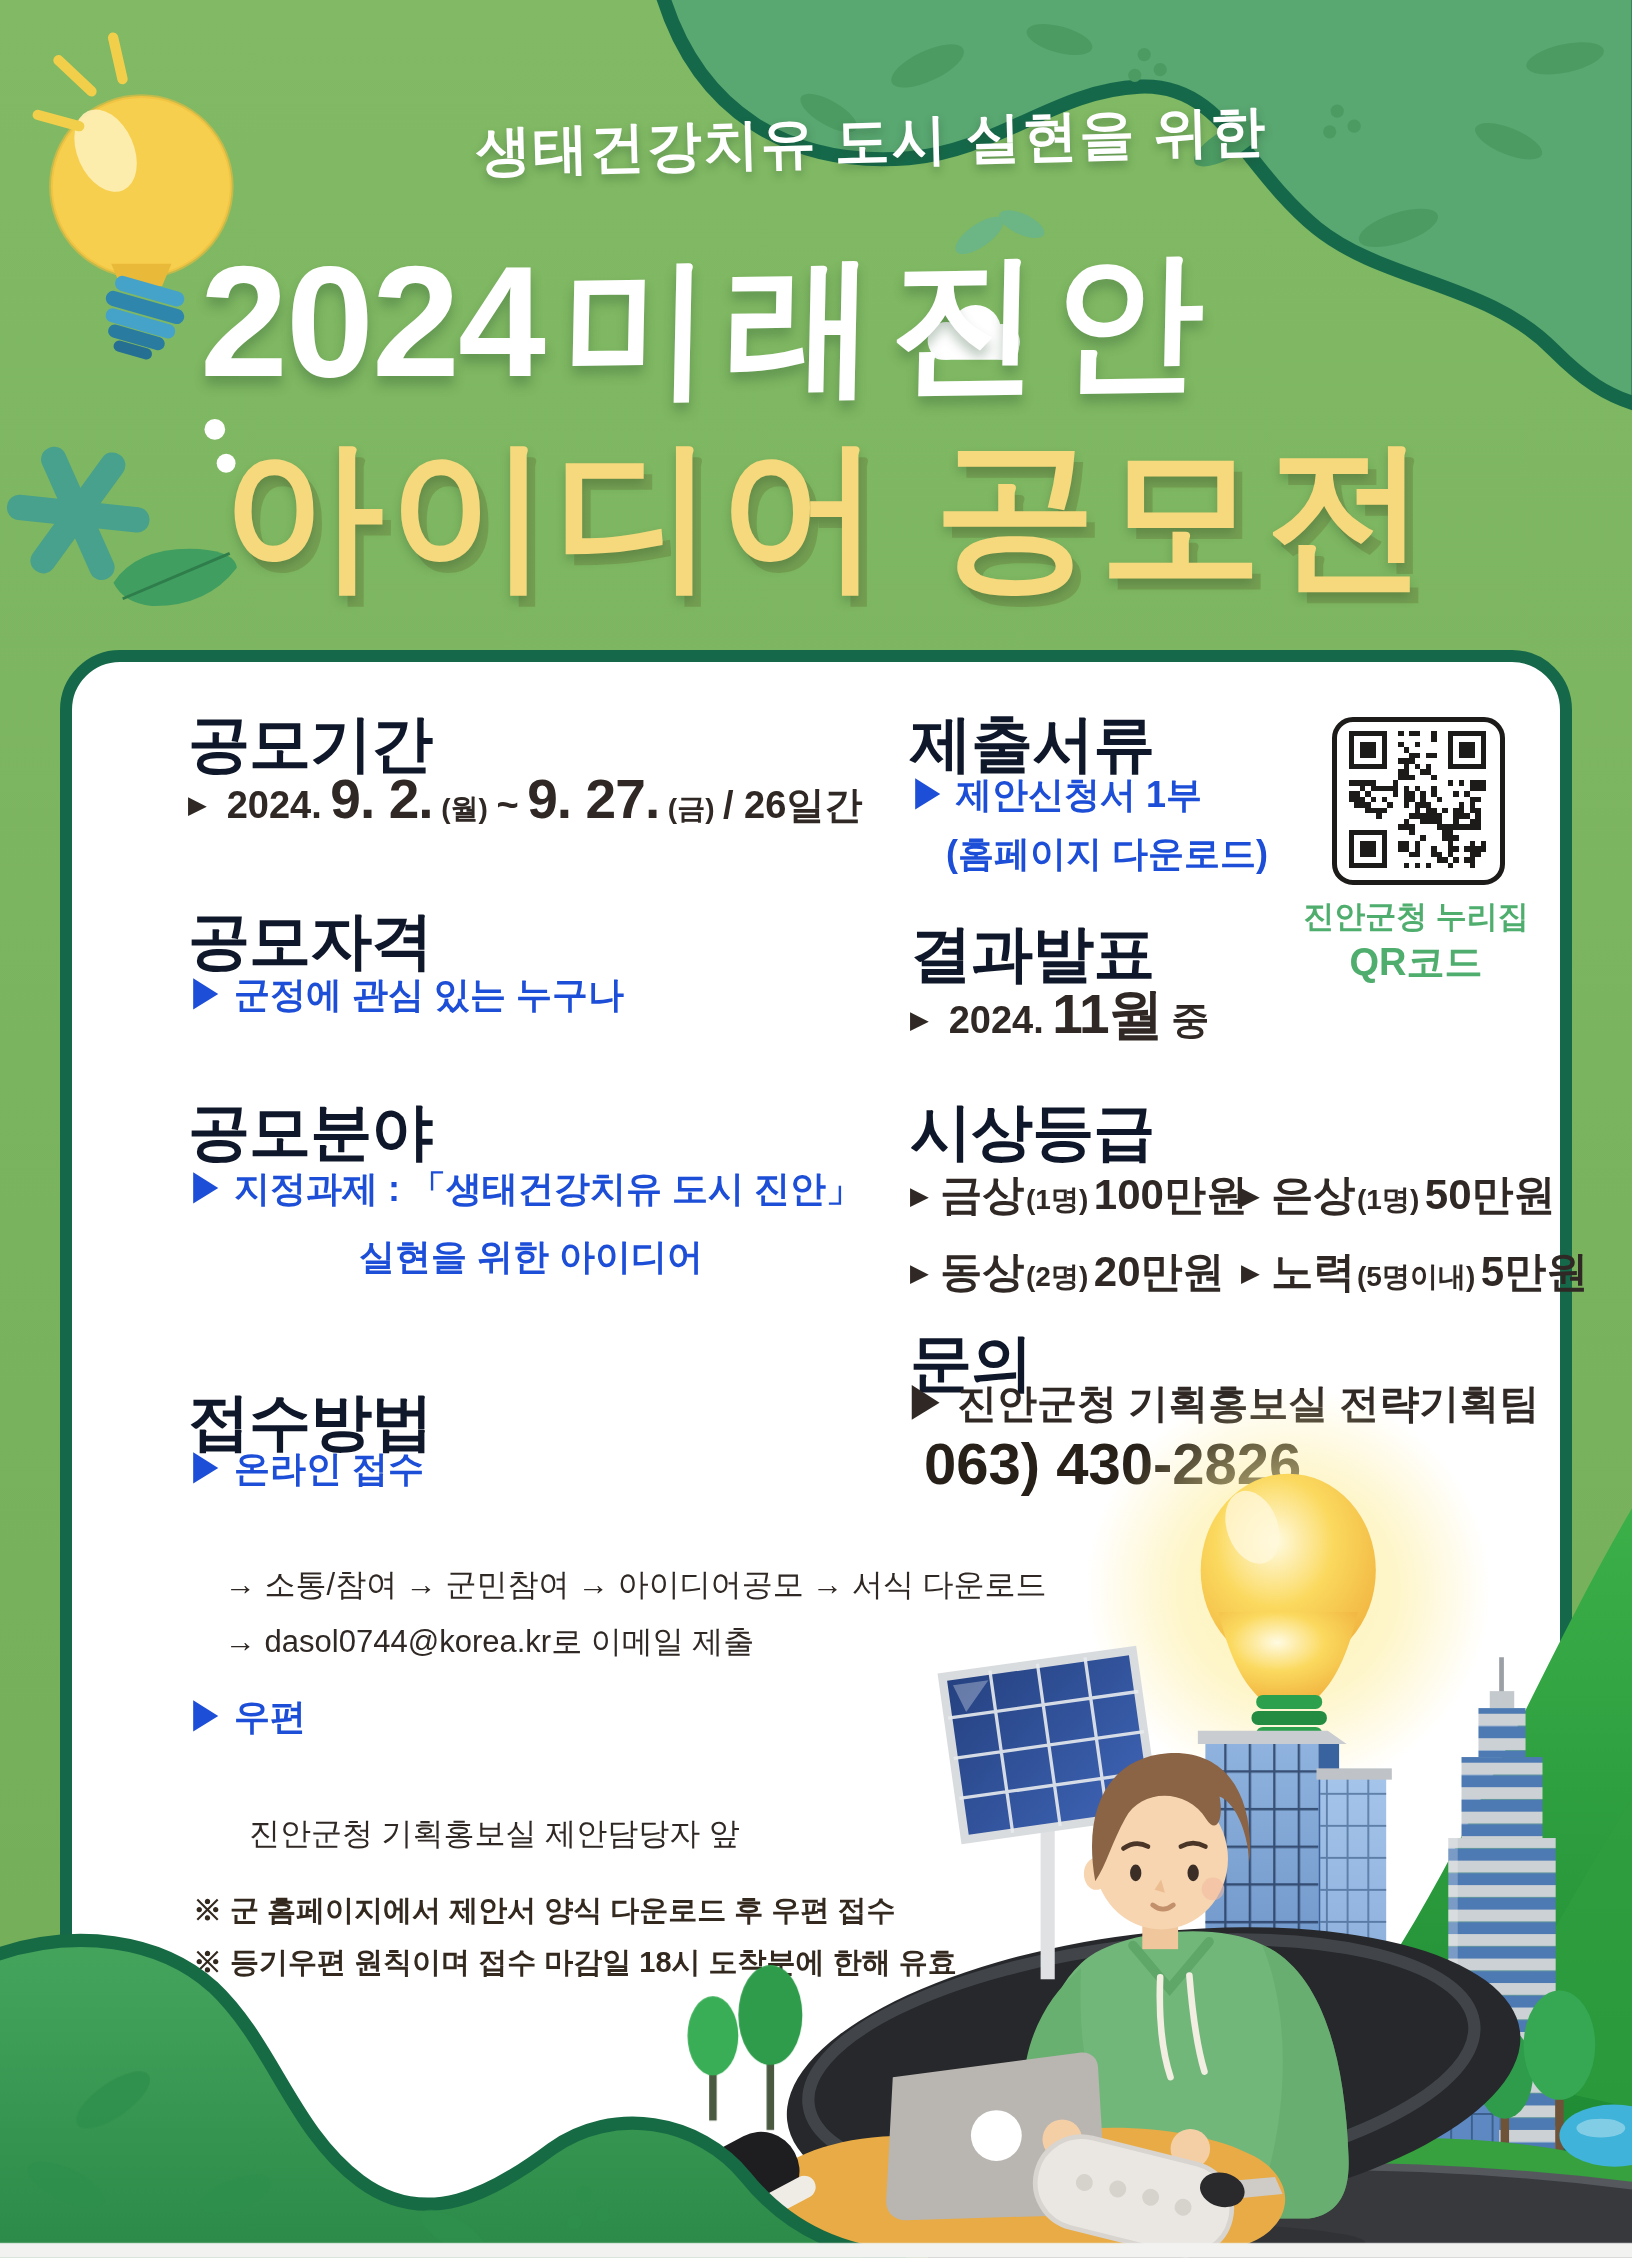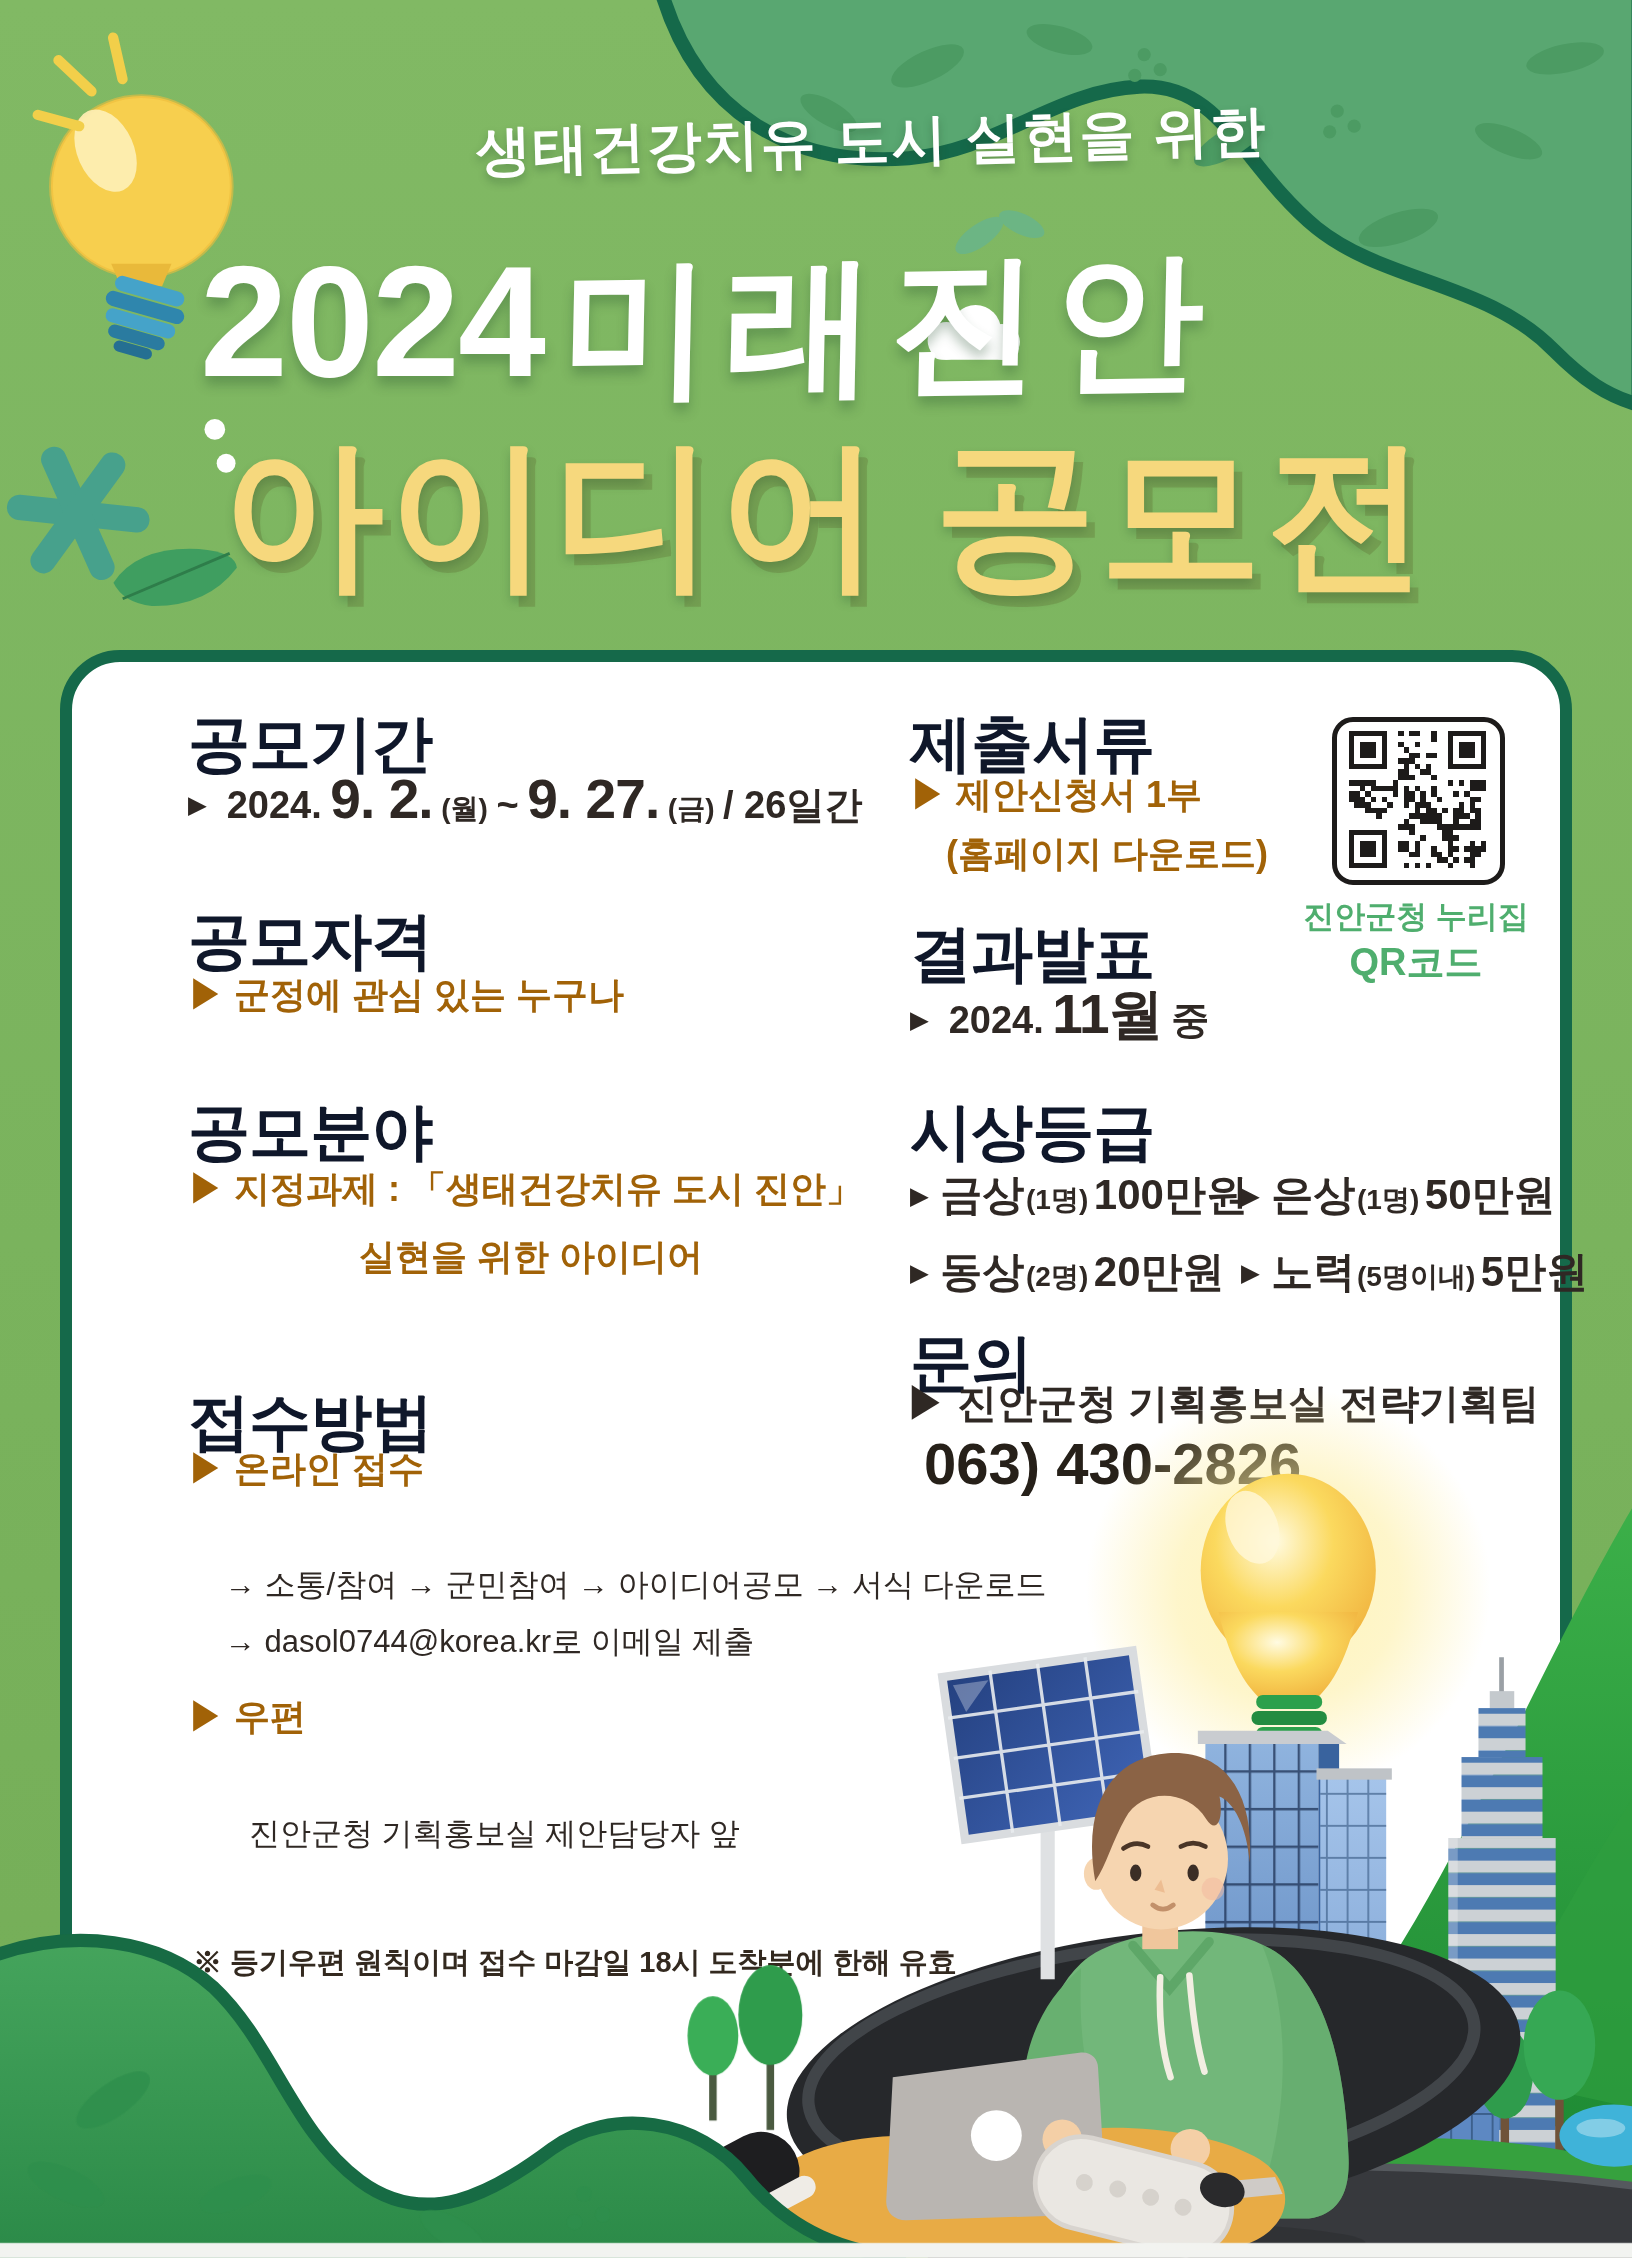--- a/index.html
+++ b/index.html
@@ -35,21 +35,21 @@
   
   .card{
     position:absolute;left:60px;top:650px;width:1512px;height:1584px;z-index:2;
     background:#ffffff;border:12.2px solid #15694a;border-radius:60px;
     box-sizing:border-box;
   }
   .card .abs{position:absolute;white-space:nowrap;}
   .h3{
     font-size:62px;font-weight:800;color:#0f172a;letter-spacing:-0.9px;
   }
-  .line{font-size:36px;font-weight:600;color:#a16207;}
+  .line{font-size:36px;font-weight:600;color:#1d4ed8;}
   .subline{font-size:31px;font-weight:500;color:#2f2824;}
   .note{font-size:29px;font-weight:600;color:#33291f;}
   .mk{font-size:24.5px;margin-right:11.3px;position:relative;top:-4.7px;color:#2f2824;}
   .baseline-row{display:flex;align-items:baseline;gap:8.5px;}
   .t-md{font-size:38px;font-weight:700;}
   .t-big{font-size:55px;font-weight:800;letter-spacing:-0.9px;}
   .t-sm{font-size:28px;font-weight:600;}
   .phone{font-size:58px;font-weight:800;letter-spacing:0px;color:#262019;}
   .contact-line{font-size:40px;font-weight:700;}
   .award{display:flex;align-items:baseline;}
@@ -170,20 +170,21 @@
     <div class="abs line" style="left:116px;top:503px">▶ 지정과제 : 「생태건강치유 도시 진안」</div>
     <div class="abs line" style="left:287px;top:571px">실현을 위한 아이디어</div>
 
     <div class="abs h3" style="left:116px;top:718px">접수방법</div>
     <div class="abs line" style="left:116px;top:783px">▶ 온라인 접수</div>
     <div class="abs subline" style="left:153px;top:902px">→ 소통/참여 → 군민참여 → 아이디어공모 → 서식 다운로드</div>
     <div class="abs subline" style="left:153px;top:959px">→ dasol0744@korea.kr로 이메일 제출</div>
     <div class="abs line" style="left:116px;top:1031px">▶ 우편</div>
     <div class="abs subline" style="left:177px;top:1151px">진안군청 기획홍보실 제안담당자 앞</div>
 
+    <div class="abs note" style="left:121px;top:1229px">※ 군 홈페이지에서 제안서 양식 다운로드 후 우편 접수</div>
     <div class="abs note" style="left:121px;top:1281px">※ 등기우편 원칙이며 접수 마감일 18시 도착분에 한해 유효</div>
 
     <div class="abs h3" style="left:838px;top:40px">제출서류</div>
     <div class="abs line" style="left:838px;top:109px">▶ 제안신청서 1부</div>
     <div class="abs line" style="left:874px;top:168px">(홈페이지 다운로드)</div>
 
     <div class="qr-wrap">
       <svg id="qr-svg" viewBox="0 0 25 25" width="143" height="137" shape-rendering="crispEdges">
           <rect x="0" y="0" width="7" height="7" fill="#1d1b1a"></rect>
           <rect x="1" y="1" width="5" height="5" fill="#ffffff"></rect>

